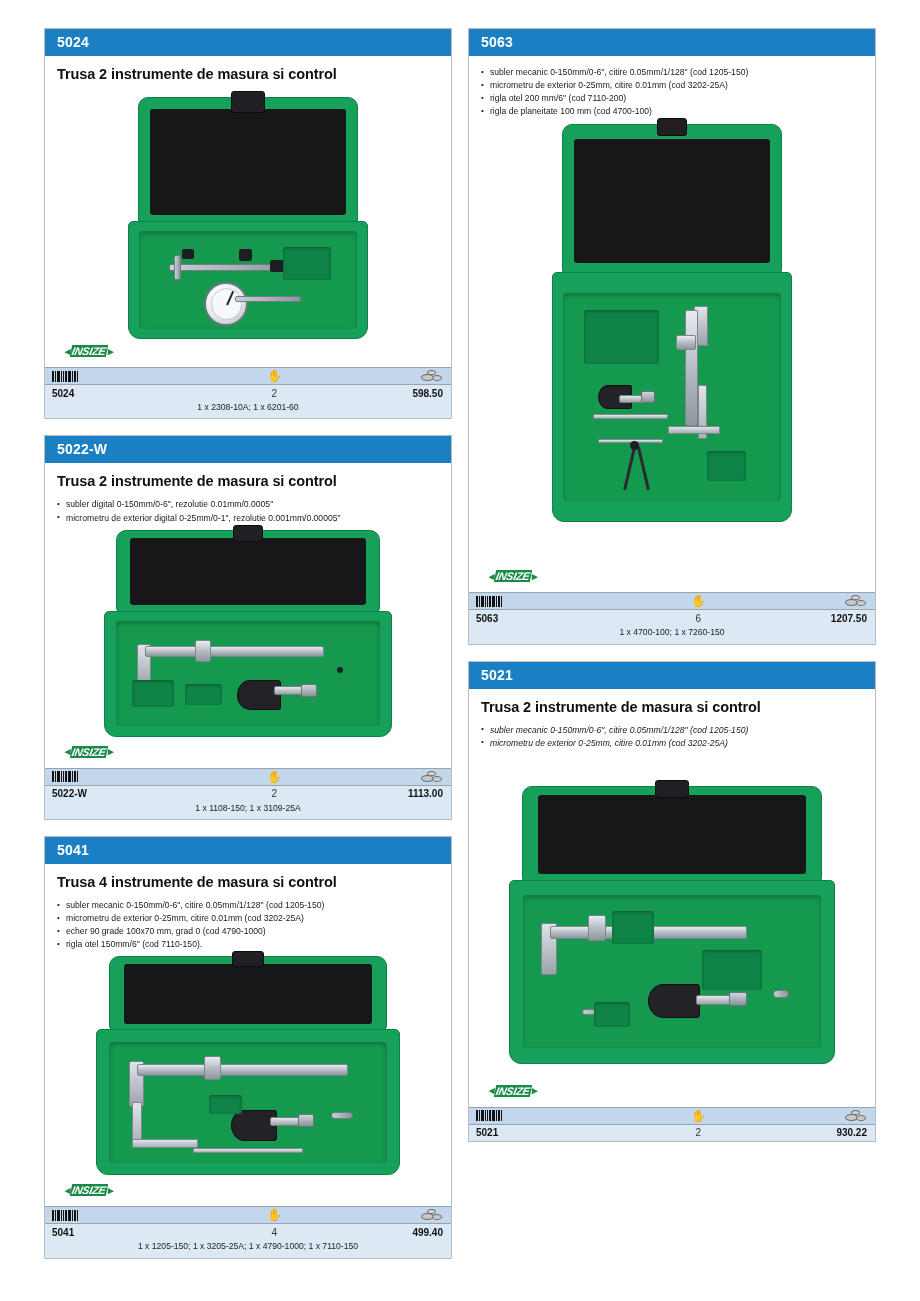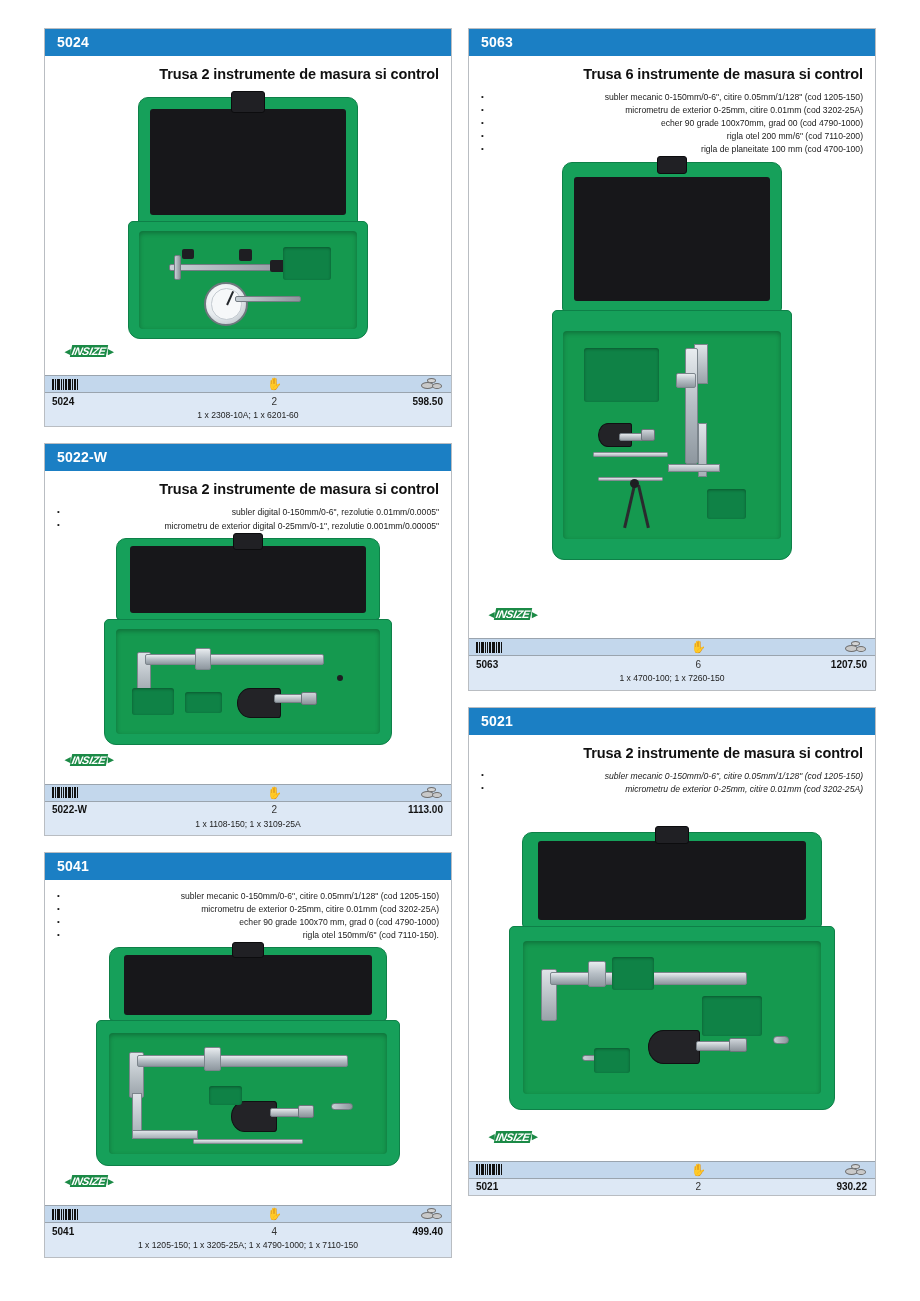--- a/index.html
+++ b/index.html
@@ -13,21 +13,21 @@
   .col { width: 412px; display: flex; flex-direction: column; gap: 16px; }
 
   
   .panel { border: 1px solid #b9bdc2; background: #fff; }
   .panel-head {
     background: #1b7fc4; color: #fff;
     font-size: 14px; font-weight: bold;
     padding: 5px 12px 6px;
     letter-spacing: .2px;
   }
-  .panel-body { padding: 10px 12px 12px; text-align: right; }
+  .panel-body { padding: 10px 12px 4px; }
   .panel-title {
     font-size: 14.5px; font-weight: bold; color: #111;
     margin-bottom: 9px; letter-spacing: -.1px;
   }
   .spec-list { list-style: none; }
   .spec-list li {
     font-size: 8.6px; color: #1a1a1a; line-height: 1.52;
     padding-left: 9px; position: relative; white-space: nowrap;
   }
   .spec-list li::before {
@@ -319,20 +319,21 @@
           </div>
           <div class="frow codes codes-pad">
             <div class="codes-line">1 x 1108-150; 1 x 3109-25A</div>
           </div>
         </div>
       </div>
 
       <div class="panel">
         <div class="panel-head">5041</div>
         <div class="panel-body">
+          <div class="panel-title">Trusa 4 instrumente de masura si control</div>
           <ul class="spec-list">
             <li>subler mecanic 0-150mm/0-6", citire 0.05mm/1/128" (cod 1205-150)</li>
             <li>micrometru de exterior 0-25mm, citire 0.01mm (cod 3202-25A)</li>
             <li>echer 90 grade 100x70 mm, grad 0 (cod 4790-1000)</li>
             <li>rigla otel 150mm/6" (cod 7110-150).</li>
           </ul>
           <div class="photo" style="height:251px">
             <div class="photo-inner">
               <div class="case" style="width:316px;height:232px;left:50%;position:absolute;transform:translateX(-50%)">
                 <div class="latch" style="width:32px;height:16px;top:0px"></div>
@@ -401,25 +402,23 @@
         </div>
       </div>
 
     </div>
 
     <div class="col">
 
       <div class="panel">
         <div class="panel-head">5063</div>
         <div class="panel-body">
-          <div class="panel-title">Trusa 6 instrumente de masura si control</div>
           <ul class="spec-list">
             <li>subler mecanic 0-150mm/0-6", citire 0.05mm/1/128" (cod 1205-150)</li>
             <li>micrometru de exterior 0-25mm, citire 0.01mm (cod 3202-25A)</li>
-            <li>echer 90 grade 100x70mm, grad 00 (cod 4790-1000)</li>
             <li>rigla otel 200 mm/6" (cod 7110-200)</li>
             <li>rigla de planeitate 100 mm (cod 4700-100)</li>
           </ul>
           <div class="photo" style="height:470px">
             <div class="photo-inner">
               <div class="case" style="width:250px;height:410px;left:50%;position:absolute;transform:translateX(-50%)">
                 <div class="latch" style="width:30px;height:18px;top:0px"></div>
                 <div class="lid" style="height:150px;top:6px">
                     <div class="lid-foam"></div>
                   </div>

